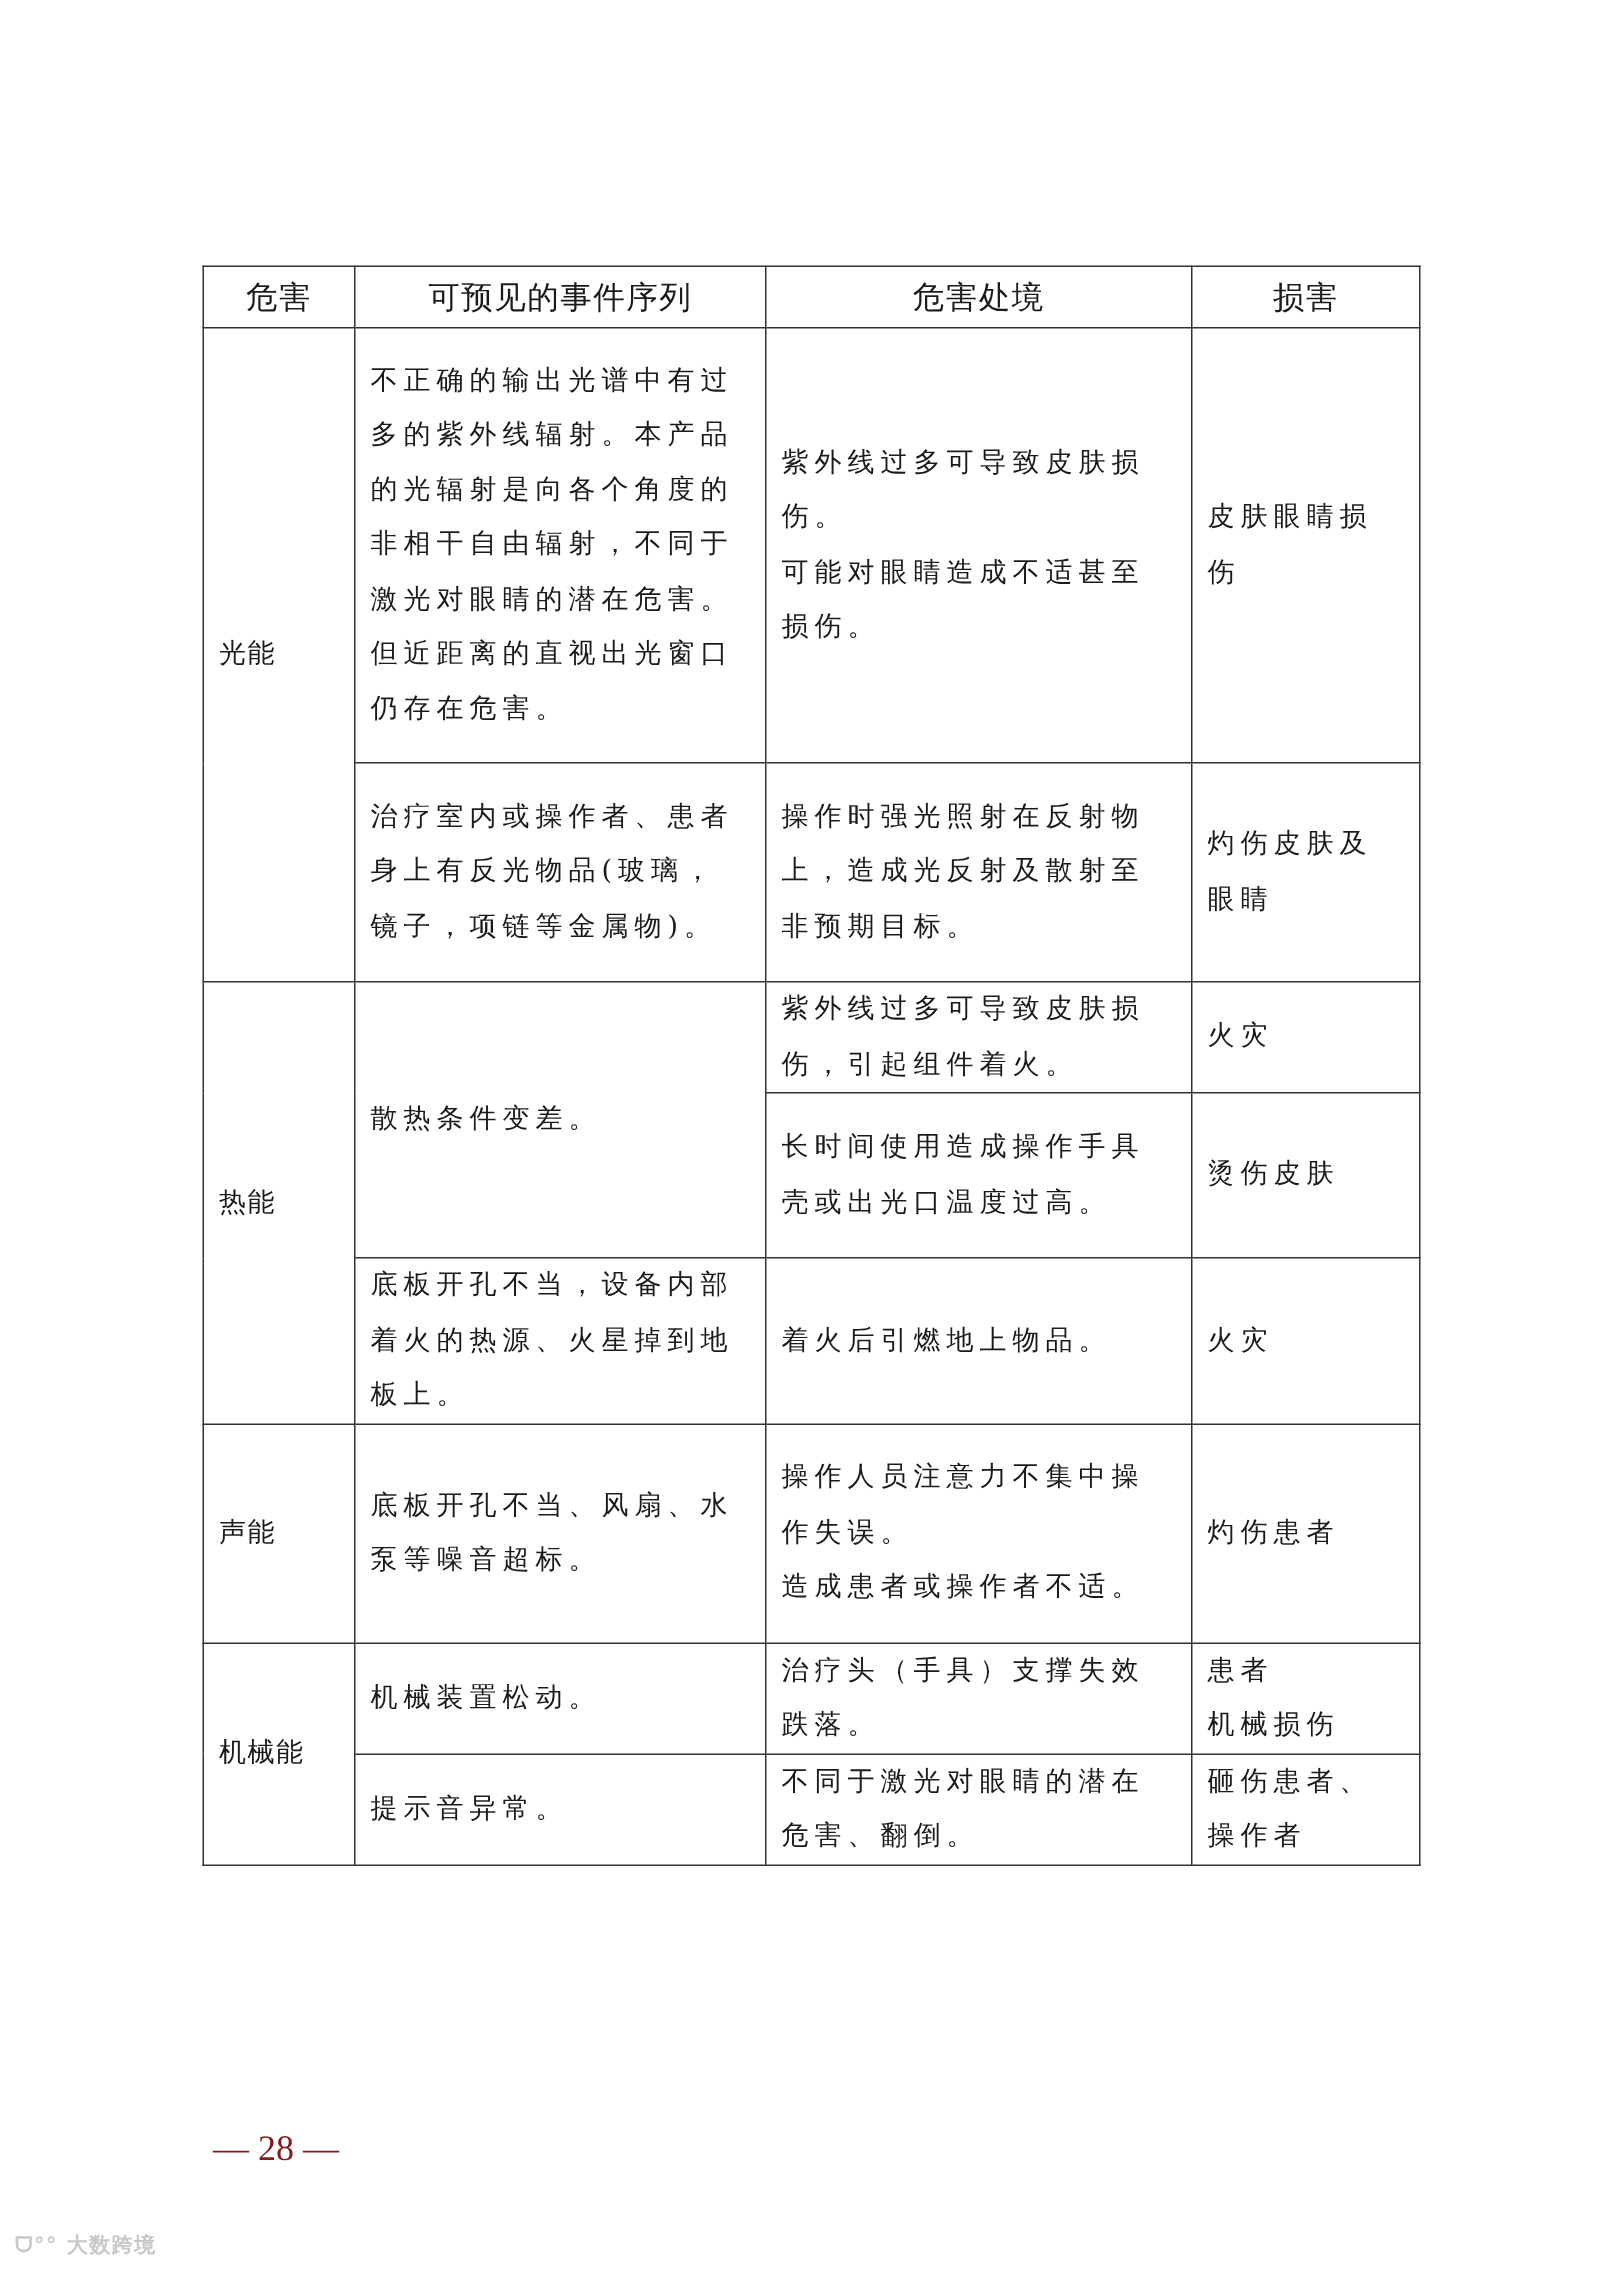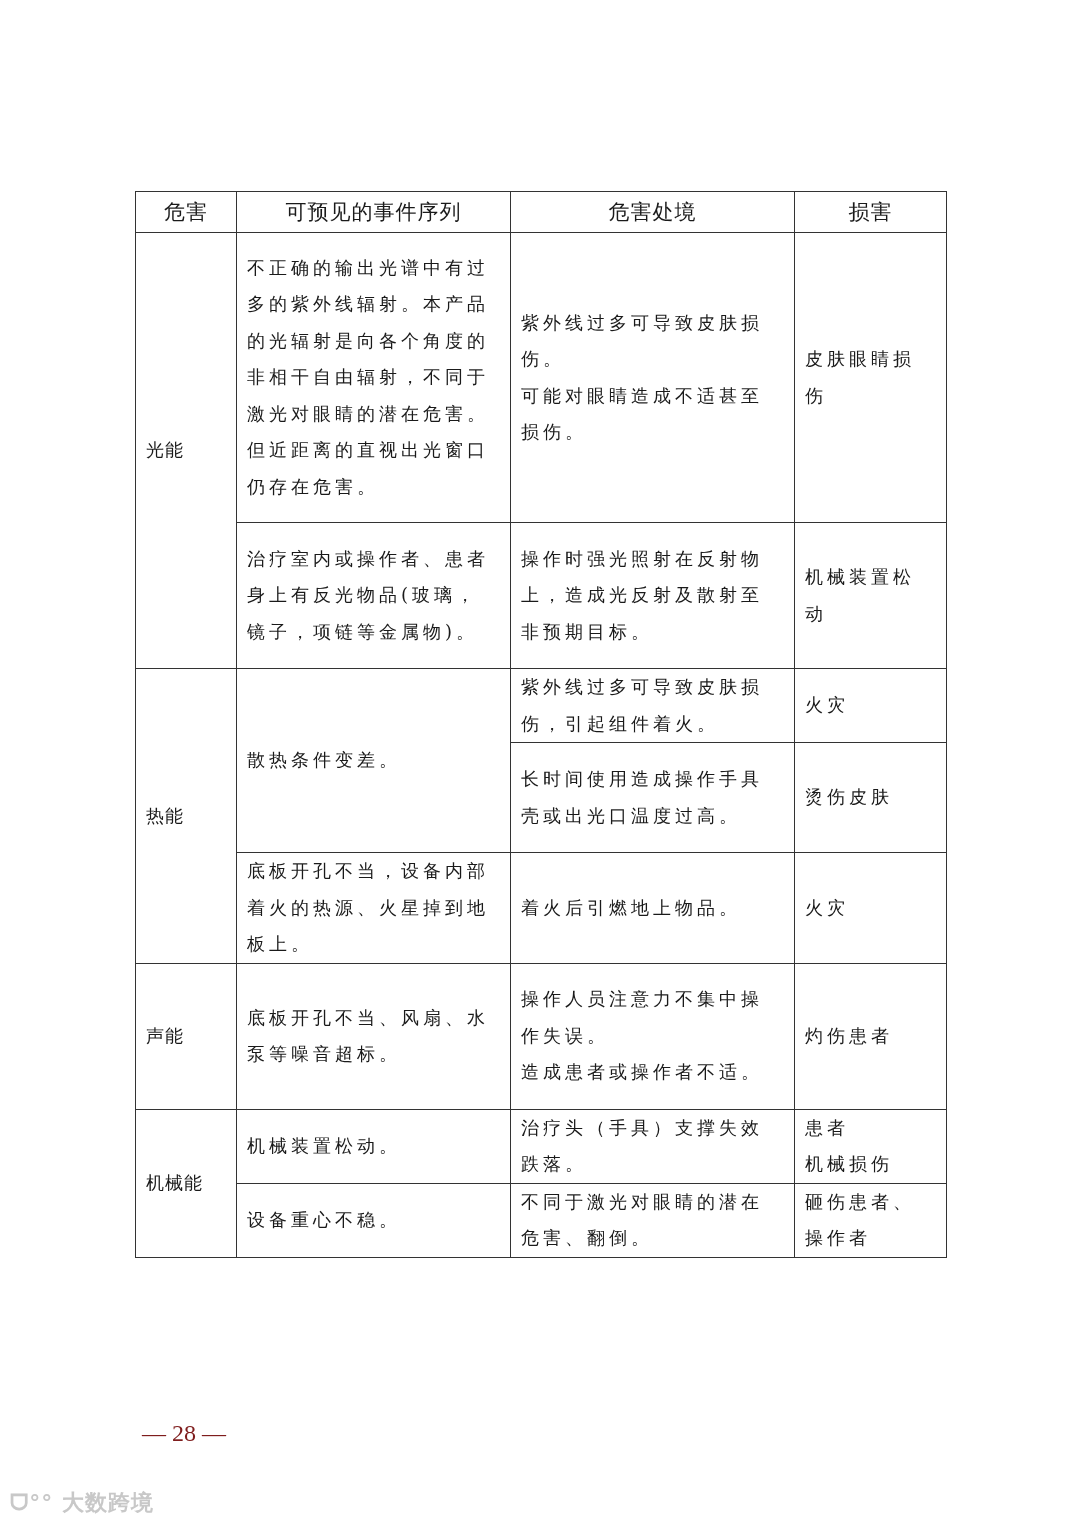--- a/index.html
+++ b/index.html
@@ -1,24 +1,24 @@
 <!DOCTYPE html>
 <html><head>
 <meta charset="utf-8">
 <style>
   html, body { margin:0; padding:0; background:#ffffff; }
   body { width:1080px; height:1528px; position:relative; overflow:hidden;
          font-family:"DejaVu Serif","Liberation Serif",serif; color:#1a1a1a; }
-  .tbl { position:absolute; left:135px; top:191px; width:811px; border-collapse:collapse; table-layout:fixed;border-radius:22px; }
+  .tbl { position:absolute; left:135px; top:177px; width:811px; border-collapse:collapse; table-layout:fixed;border-radius:22px; }
   .tbl td, .tbl th { border:1.3px solid #333; padding:0 10px; vertical-align:middle; font-size:18px; line-height:36.5px; letter-spacing:4px; font-weight:normal; }
   .tbl th { height:40px; text-align:center; letter-spacing:1px; font-family:"DejaVu Sans","Liberation Sans",sans-serif; font-size:21px; }
   .tbl td.hz { padding-left:10px; letter-spacing:1px; }
   .pl { white-space:pre-line; }
   .page-num { position:absolute; left:142px; top:1420px; font-family:"Liberation Serif","DejaVu Serif",serif; font-size:24px; color:#7f1d1d; }
-  .wm { position:absolute; left:10px; top:1488px; font-family:"DejaVu Sans",sans-serif; font-size:22px; color:#c8c8c8; font-weight:bold; letter-spacing:1px; }
+  .wm { position:absolute; left:10px; top:1488px; font-family:"DejaVu Sans",sans-serif; font-size:14px; color:#c8c8c8; font-weight:bold; letter-spacing:1px; }
 </style>
 </head>
 <body>
 
 <table class="tbl">
   <colgroup>
     <col style="width:101px">
       <col style="width:274px">
       <col style="width:284px">
       <col style="width:152px">
@@ -36,21 +36,21 @@
     <tr style="height:290px">
       <td rowspan="2" class="hz">光能</td>
       <td>不正确的输出光谱中有过多的紫外线辐射。本产品的光辐射是向各个角度的非相干自由辐射，不同于激光对眼睛的潜在危害。但近距离的直视出光窗口仍存在危害。</td>
       <td class="pl">紫外线过多可导致皮肤损伤。
 可能对眼睛造成不适甚至损伤。</td>
       <td>皮肤眼睛损伤</td>
     </tr>
     <tr style="height:146px">
       <td>治疗室内或操作者、患者身上有反光物品(玻璃，镜子，项链等金属物)。</td>
       <td>操作时强光照射在反射物上，造成光反射及散射至非预期目标。</td>
-      <td>机械装置松动</td>
+      <td>灼伤皮肤及眼睛</td>
     </tr>
 
     <tr style="height:74px">
       <td rowspan="3" class="hz">热能</td>
       <td rowspan="2">散热条件变差。</td>
       <td>紫外线过多可导致皮肤损伤，引起组件着火。</td>
       <td>火灾</td>
     </tr>
     <tr style="height:110px">
       <td>长时间使用造成操作手具壳或出光口温度过高。</td>
@@ -71,21 +71,21 @@
     </tr>
 
     <tr style="height:74px">
       <td rowspan="2" class="hz">机械能</td>
       <td>机械装置松动。</td>
       <td>治疗头（手具）支撑失效跌落。</td>
       <td class="pl">患者
 机械损伤</td>
     </tr>
     <tr style="height:71px">
-      <td>设备重心不稳。</td>
+      <td>提示音异常。</td>
       <td>不同于激光对眼睛的潜在危害、翻倒。</td>
       <td>砸伤患者、操作者</td>
     </tr>
   </tbody>
 </table>
 
 <div class="page-num">— 28 —</div>
 <div class="wm"><span>ᗜ°° </span><span>大数跨境</span></div>
 
 </body></html>

